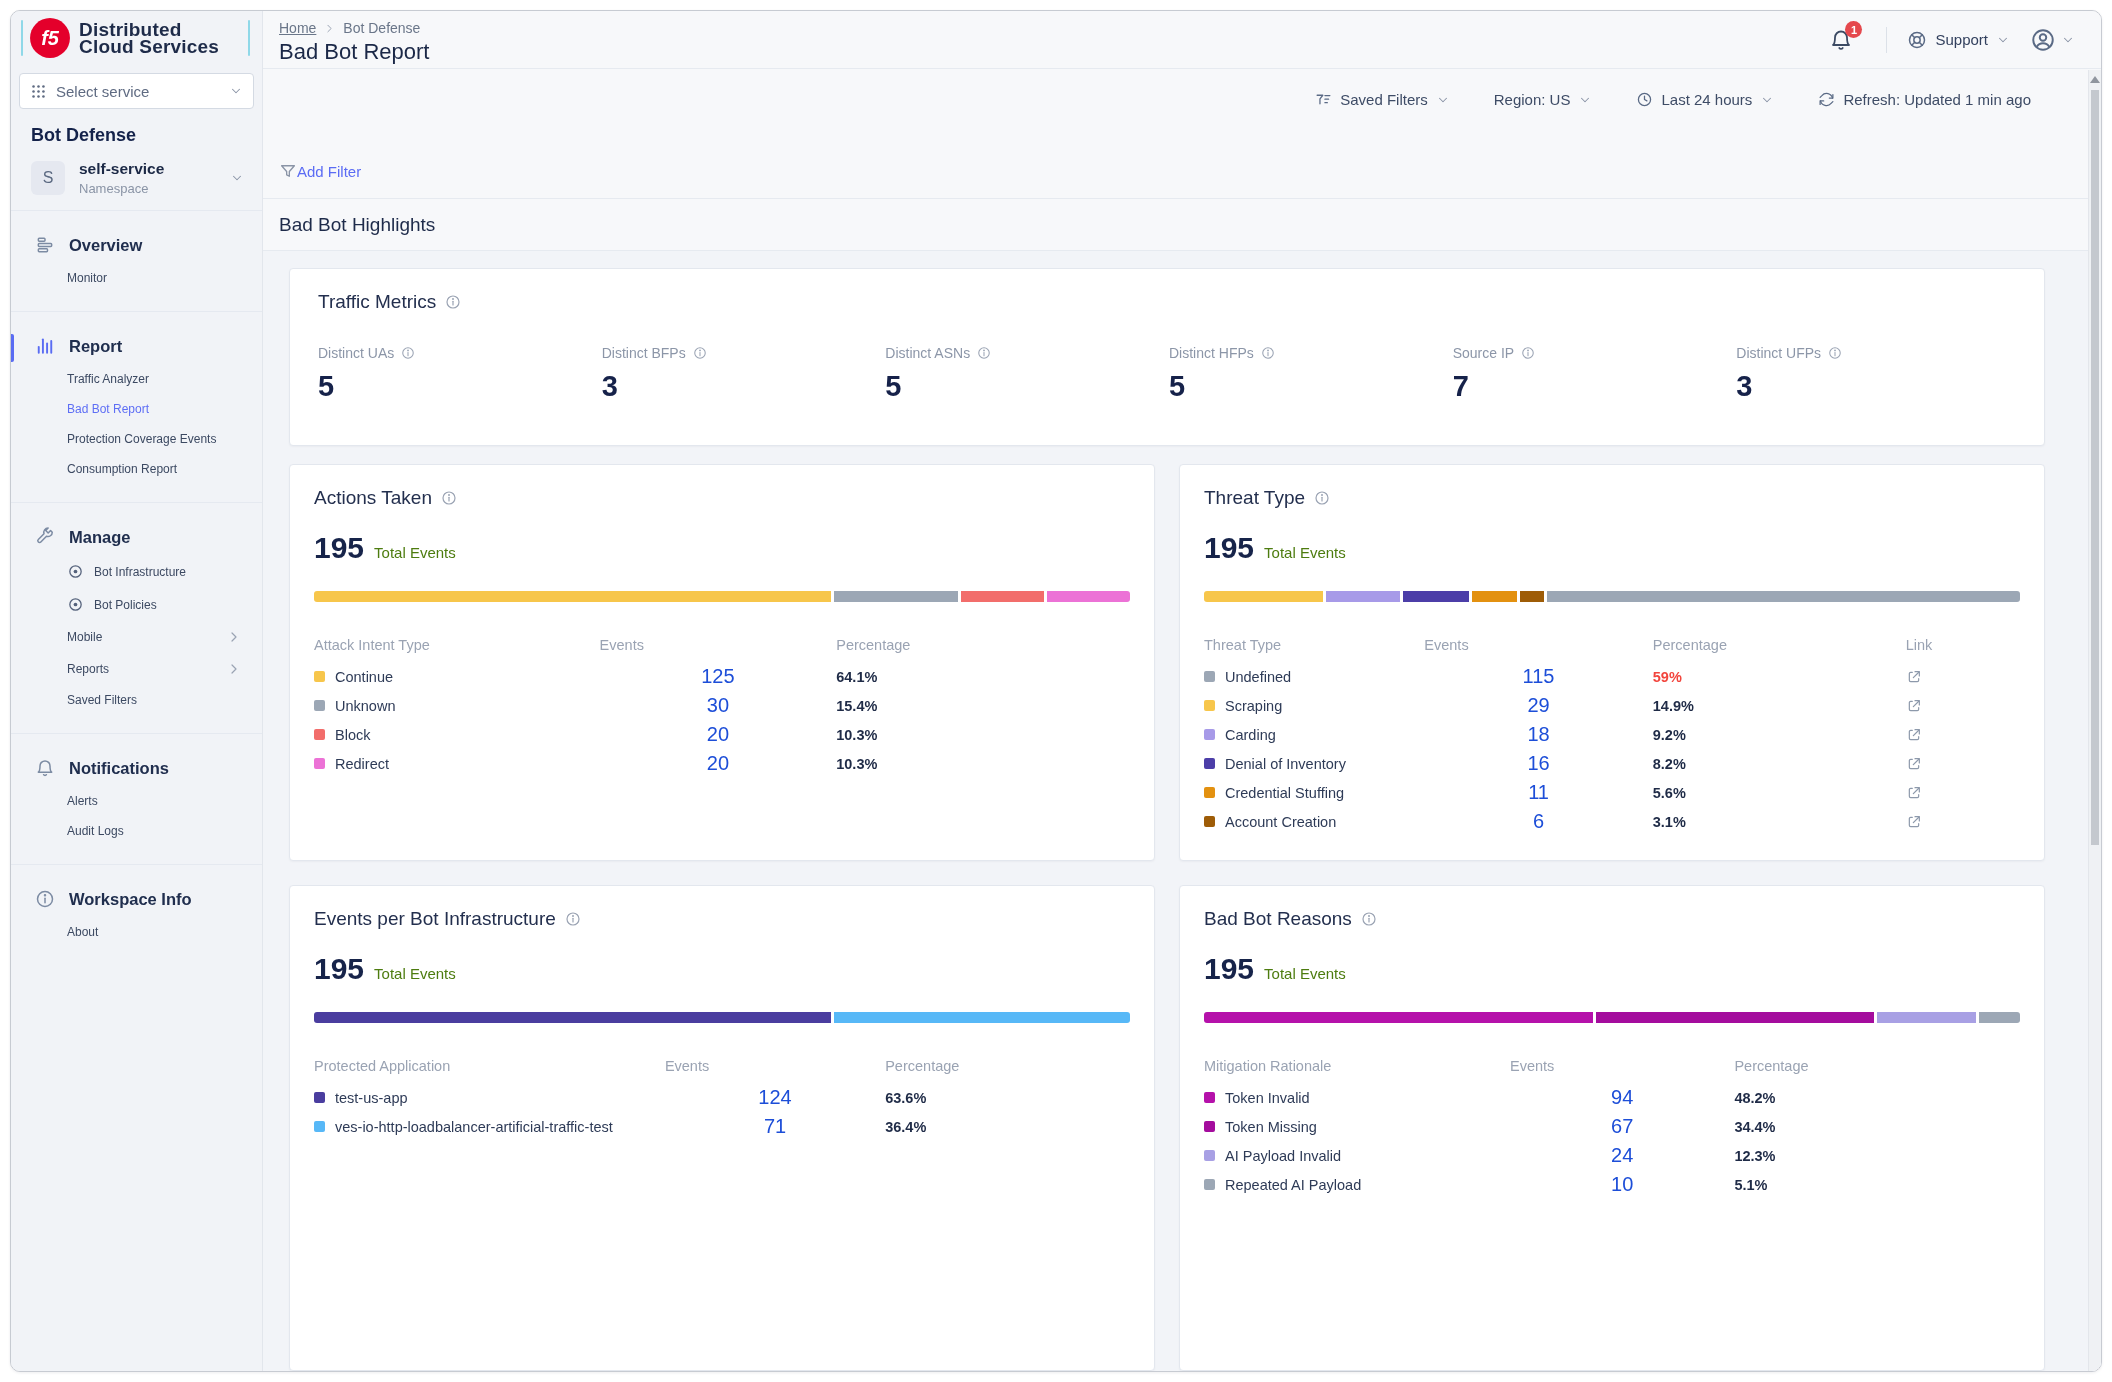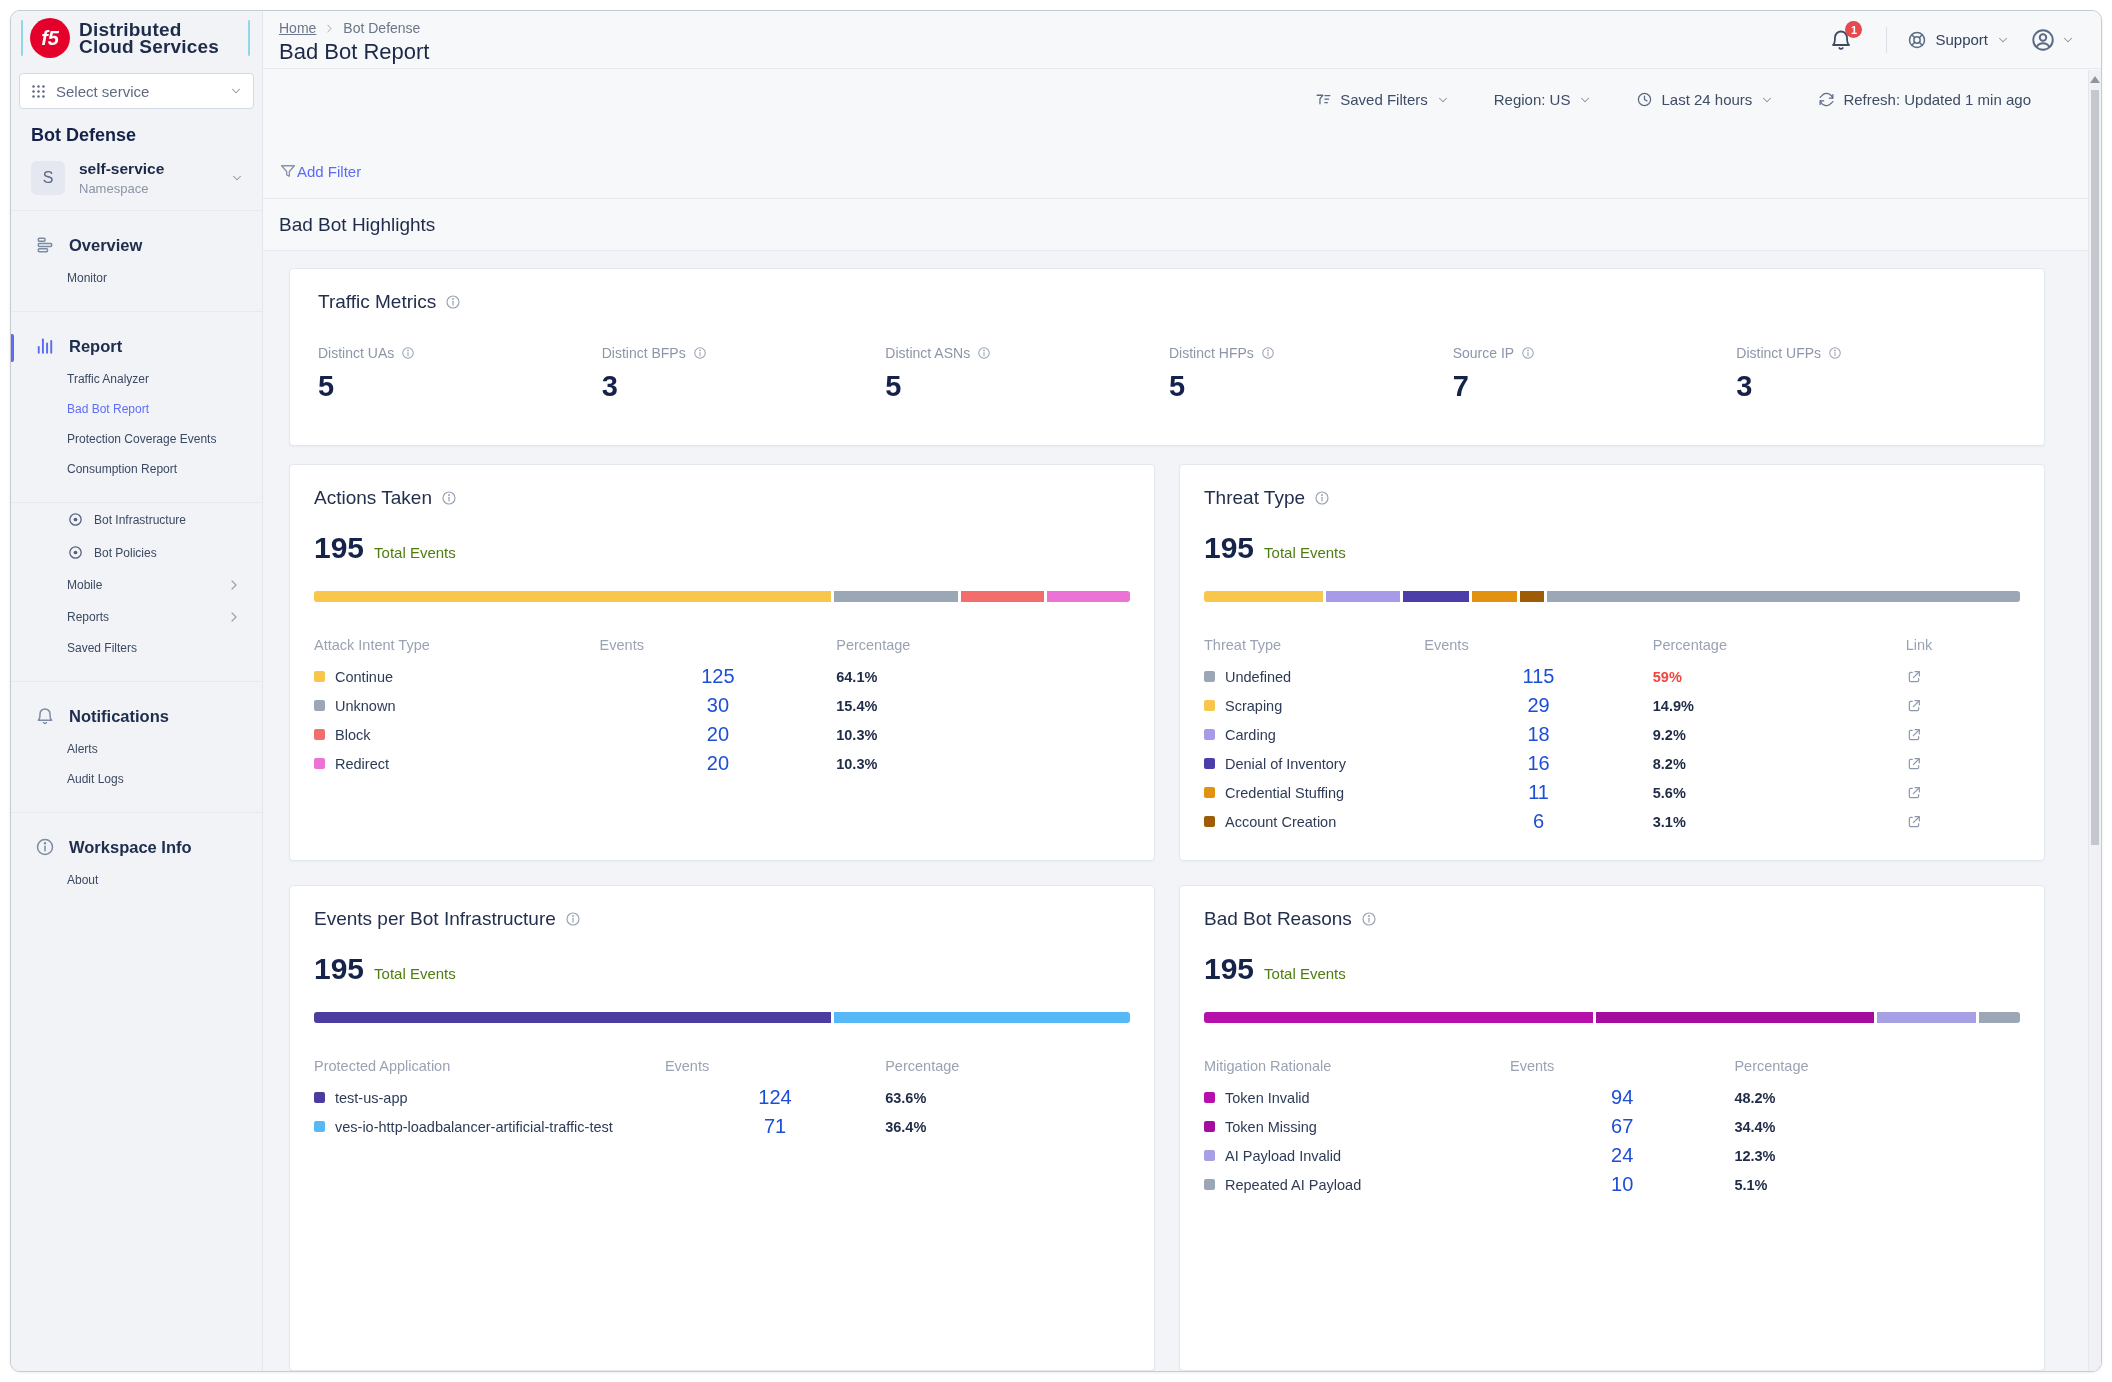--- a/index.html
+++ b/index.html
@@ -213,20 +213,28 @@
           </div>
           <div class="nav-item">
             <span>Protection Coverage Events</span>
           </div>
           <div class="nav-item">
             <span>Consumption Report</span>
           </div>
         </div>
         <div class="nav-sep"></div>
         <div class="nav-section">
+          <div class="nav-head">
+            <span class="icon nicon">
+              <svg viewBox="0 0 24 24" fill="none" stroke="currentColor" stroke-width="1.8" stroke-linecap="round" stroke-linejoin="round">
+                <path d="M20.7 6.2a5.2 5.2 0 0 1-6.9 5L7 18a2.1 2.1 0 0 1-3-3l6.8-6.8a5.2 5.2 0 0 1 5-6.9l-2.9 2.9 2.9 2.9 2.9-2.9z"></path>
+              </svg>
+            </span>
+            <span class="nlabel">Manage</span>
+          </div>
           <div class="nav-item">
             <span class="icon ticon">
               <svg viewBox="0 0 24 24" fill="none" stroke="currentColor" stroke-width="1.8" stroke-linecap="round" stroke-linejoin="round">
                 <circle cx="12" cy="12" r="8"></circle>
                 <circle cx="12" cy="12" r="2.6" fill="currentColor" stroke="none"></circle>
               </svg>
             </span>
             <span>Bot Infrastructure</span>
           </div>
           <div class="nav-item">

